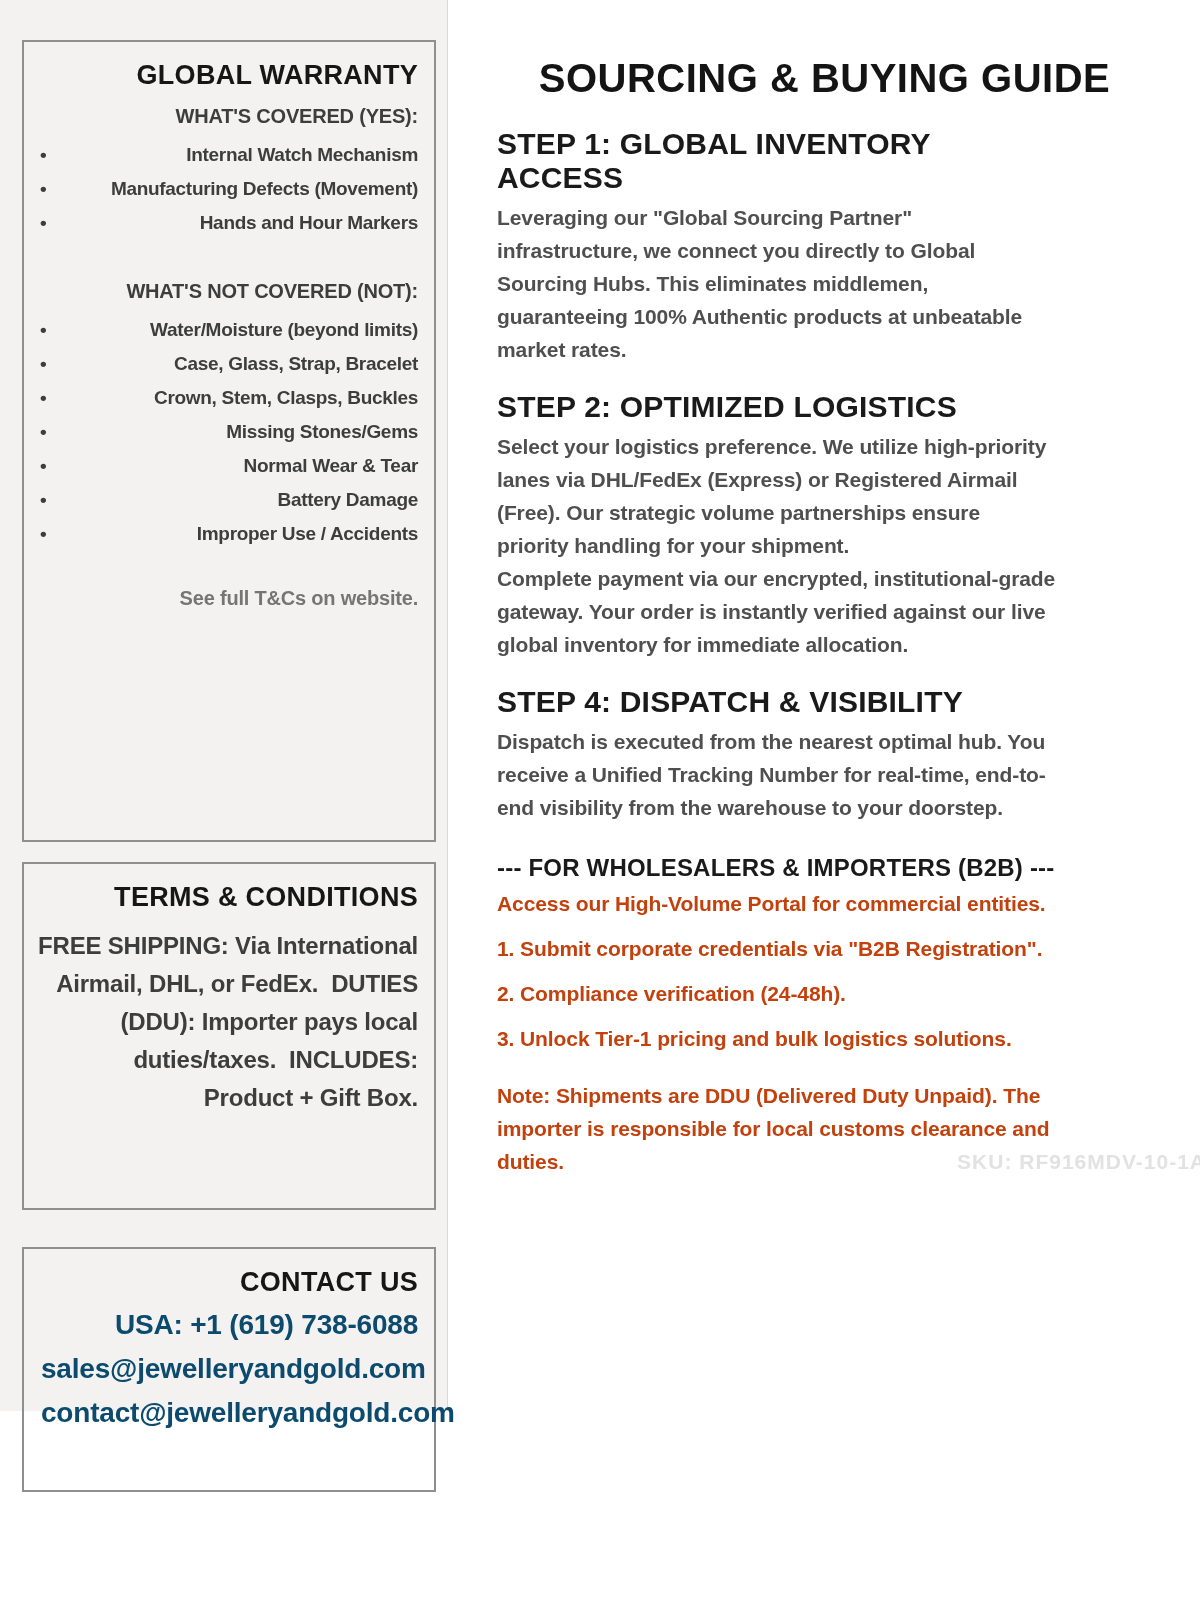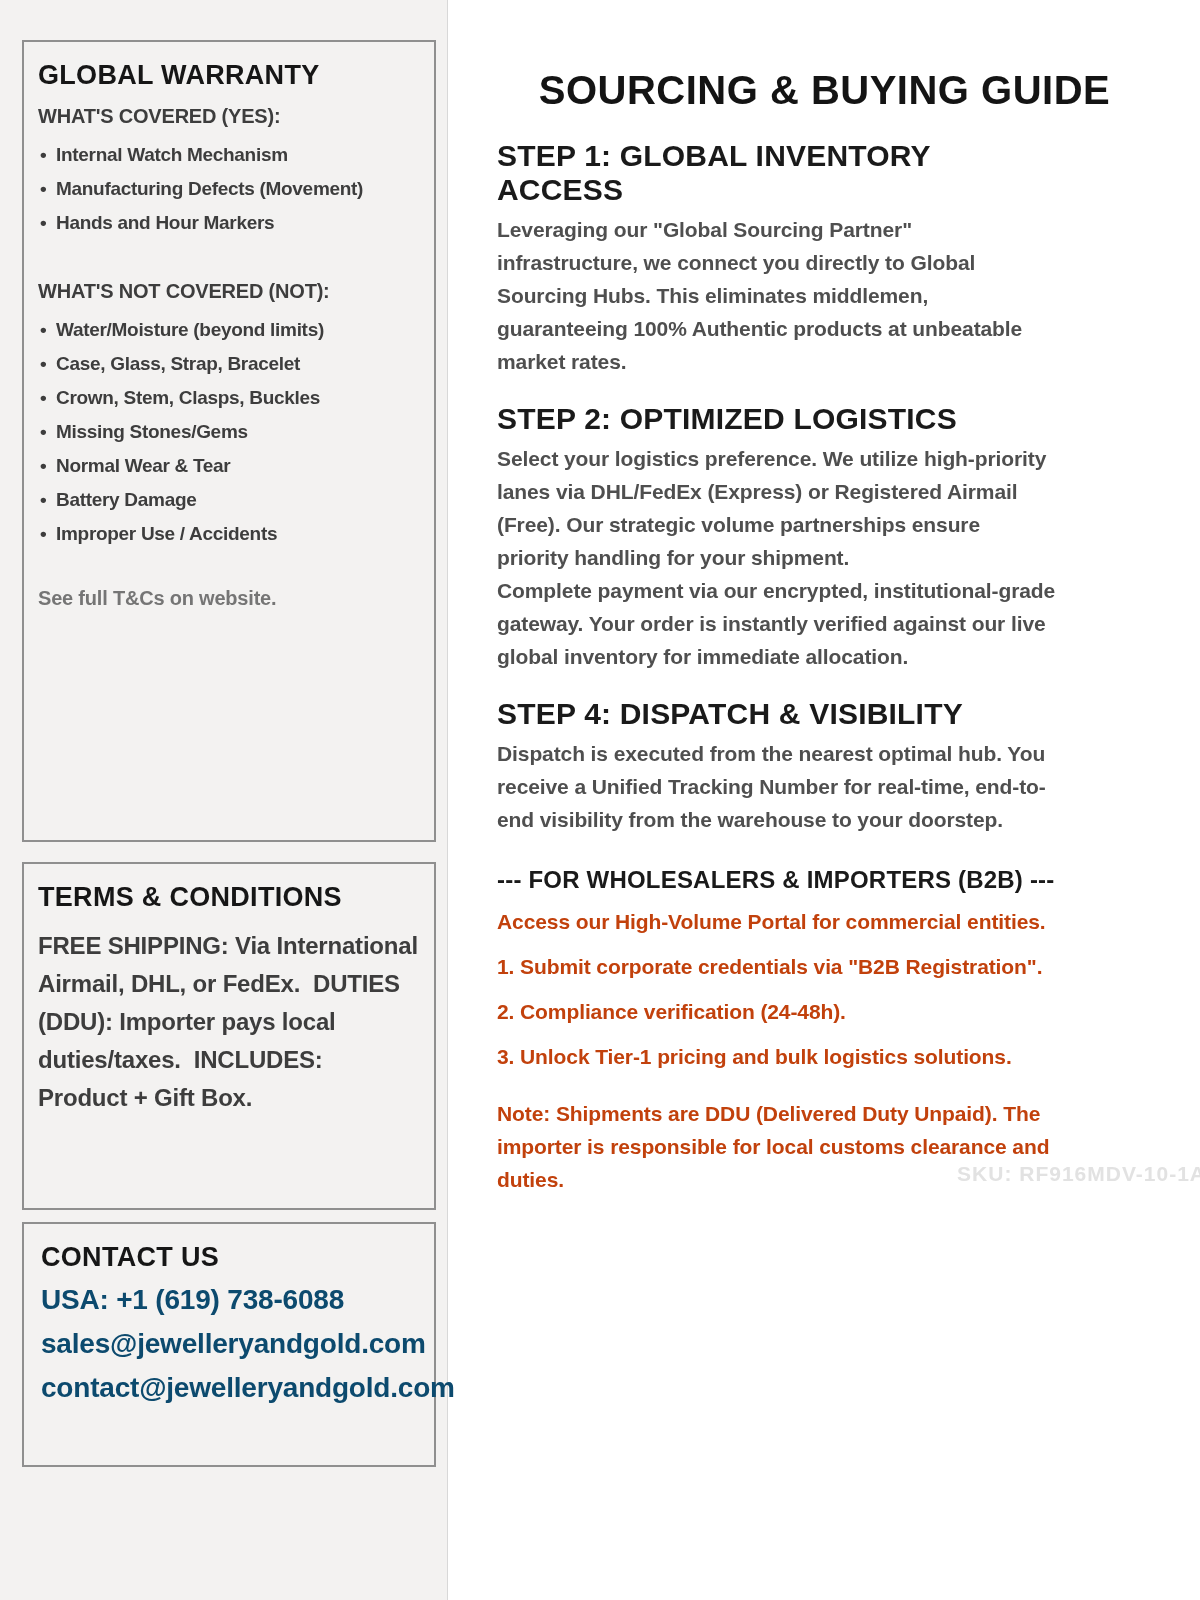--- a/index.html
+++ b/index.html
@@ -5,33 +5,34 @@
   html,body{margin:0;padding:0;background:#ffffff;}
   .canvas{
     position:relative;
     width:1200px;height:1600px;
     background:#ffffff;
     font-family:"Liberation Sans","DejaVu Sans",sans-serif;
     overflow:hidden;
   }
   
   .sidebar{
-    position:absolute;left:0;top:0;width:448px;height:1600px;
+    position:absolute;left:0;top:0;width:448px;height:1411px;
     background:#f3f2f1;border-right:1px solid #d8d8d8;
     box-sizing:border-box;
+    text-align:right;
   }
   .card{
     box-sizing:border-box;
     margin-left:22px;width:414px;
     border:2px solid #8f8f8f;
     padding:18px 16px 16px 14px;
   }
   .card-warranty{margin-top:40px;height:802px;}
   .card-terms{margin-top:20px;height:348px;}
-  .card-contact{margin-top:12px;height:245px;padding-left:17px;}
+  .card-contact{margin-top:37px;height:245px;padding-left:17px;}
   .card-title{
     font-size:27px;font-weight:800;color:#161616;
     letter-spacing:0.3px;margin:0 0 14px 0;
   }
   .sub-heading{
     font-size:20px;font-weight:700;color:#3d3d3d;
     margin:0 0 10px 0;letter-spacing:-0.2px;
   }
   ul.bullets{list-style:none;margin:0;padding:0;}
   ul.bullets li{
@@ -53,21 +54,21 @@
     font-size:24px;font-weight:700;color:#3d3d3d;
     line-height:38px;letter-spacing:-0.2px;
     white-space:pre-wrap;margin:0;
   }
   .contact-line{
     font-size:28px;font-weight:700;color:#0c4a6e;
     letter-spacing:-0.2px;margin:0 0 18px 0;line-height:26px;
   }
   
   .main{
-    position:absolute;left:449px;top:12px;width:751px;height:1192px;
+    position:absolute;left:449px;top:0;width:751px;height:1192px;
     box-sizing:border-box;
   }
   .page-title{
     margin:56px 0 0 0;text-align:center;
     font-size:40px;font-weight:800;color:#141414;
     letter-spacing:0.5px;
   }
   .content{
     margin:26px 0 0 48px;width:560px;
   }
@@ -76,21 +77,21 @@
     margin:24px 0 6px 0;letter-spacing:0.2px;
   }
   .content section:first-of-type .step-heading{margin-top:14px;}
   .step-body{
     font-size:21px;font-weight:700;color:#4f4f4f;
     line-height:33px;letter-spacing:-0.1px;
     margin:0;white-space:pre-wrap;
   }
   .b2b-heading{
     font-size:24px;font-weight:800;color:#1a1a1a;
-    margin:30px 0 11px 0;letter-spacing:0.2px;
+    margin:30px 0 5px 0;letter-spacing:0.2px;
   }
   .b2b-para{
     font-size:21px;font-weight:700;color:#c2410c;
     line-height:33px;letter-spacing:-0.1px;
     margin:0 0 12px 0;white-space:pre-wrap;
   }
   .b2b-note{margin-top:24px;}
   .sku{
     position:absolute;right:-6px;bottom:18px;
     font-size:21px;font-weight:700;color:#e2e2e2;

